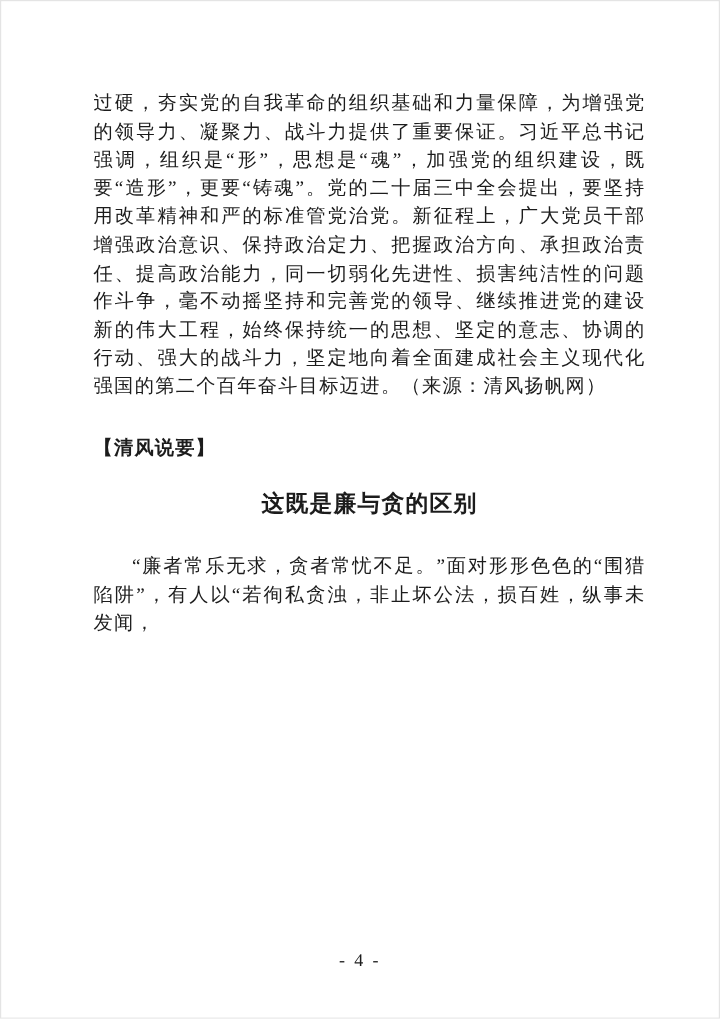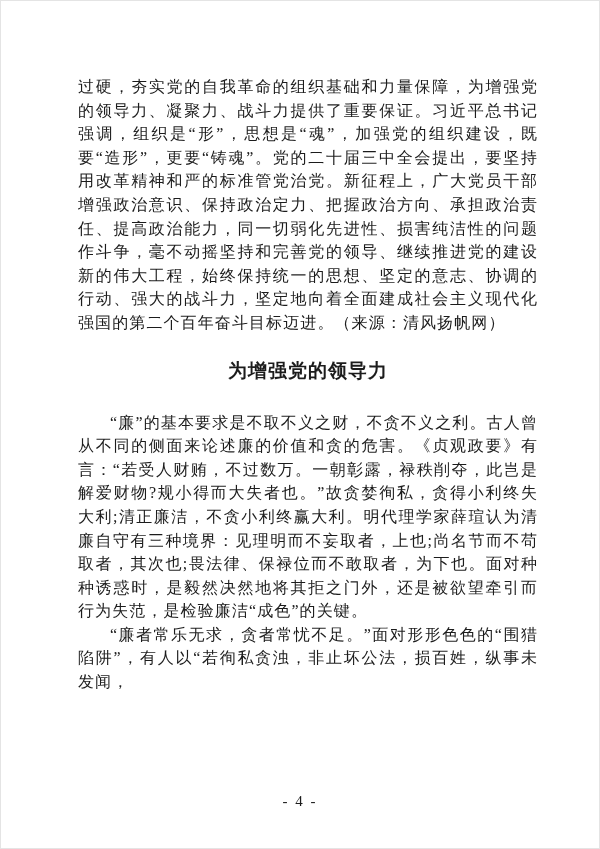--- a/index.html
+++ b/index.html
@@ -57,23 +57,23 @@
     color: #1c1c1c;
   }
 </style>
 </head>
 <body>
 
 <div class="page">
 
   <p class="body-text no-indent">过硬，夯实党的自我革命的组织基础和力量保障，为增强党的领导力、凝聚力、战斗力提供了重要保证。习近平总书记强调，组织是“形”，思想是“魂”，加强党的组织建设，既要“造形”，更要“铸魂”。党的二十届三中全会提出，要坚持用改革精神和严的标准管党治党。新征程上，广大党员干部增强政治意识、保持政治定力、把握政治方向、承担政治责任、提高政治能力，同一切弱化先进性、损害纯洁性的问题作斗争，毫不动摇坚持和完善党的领导、继续推进党的建设新的伟大工程，始终保持统一的思想、坚定的意志、协调的行动、强大的战斗力，坚定地向着全面建成社会主义现代化强国的第二个百年奋斗目标迈进。（来源：清风扬帆网）</p>
 
+  <div class="section-label">【清风说要】</div>
 
-  <h1 class="article-title">为增强党的领导力</h1>
+  <h1 class="article-title">这既是廉与贪的区别</h1>
 
   <div class="article-body">
-    <p class="body-text indent">“廉”的基本要求是不取不义之财，不贪不义之利。古人曾从不同的侧面来论述廉的价值和贪的危害。《贞观政要》有言：“若受人财贿，不过数万。一朝彰露，禄秩削夺，此岂是解爱财物?规小得而大失者也。”故贪婪徇私，贪得小利终失大利;清正廉洁，不贪小利终赢大利。明代理学家薛瑄认为清廉自守有三种境界：见理明而不妄取者，上也;尚名节而不苟取者，其次也;畏法律、保禄位而不敢取者，为下也。面对种种诱惑时，是毅然决然地将其拒之门外，还是被欲望牵引而行为失范，是检验廉洁“成色”的关键。</p>
     <p class="body-text indent">“廉者常乐无求，贪者常忧不足。”面对形形色色的“围猎陷阱”，有人以“若徇私贪浊，非止坏公法，损百姓，纵事未发闻，</p>
   </div>
 
   <div class="page-number">- 4 -</div>
 
 </div>
 
 </body></html>

